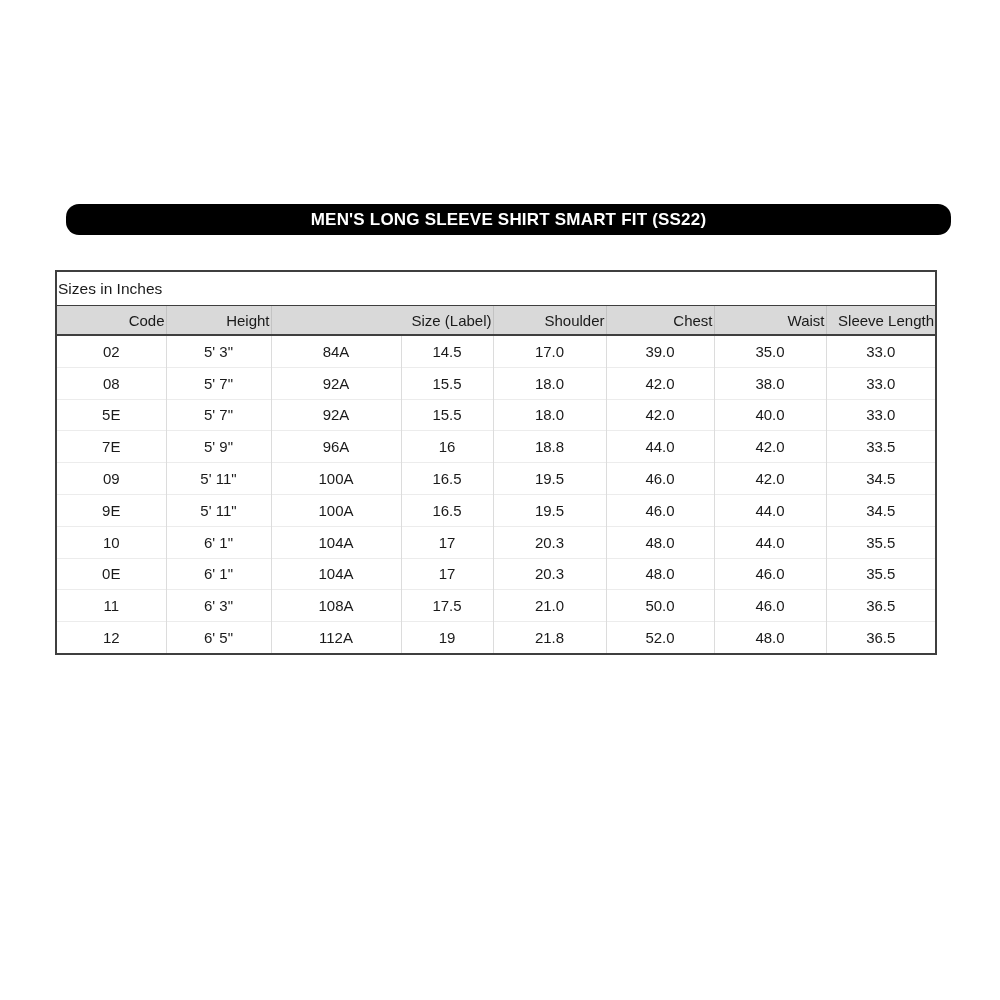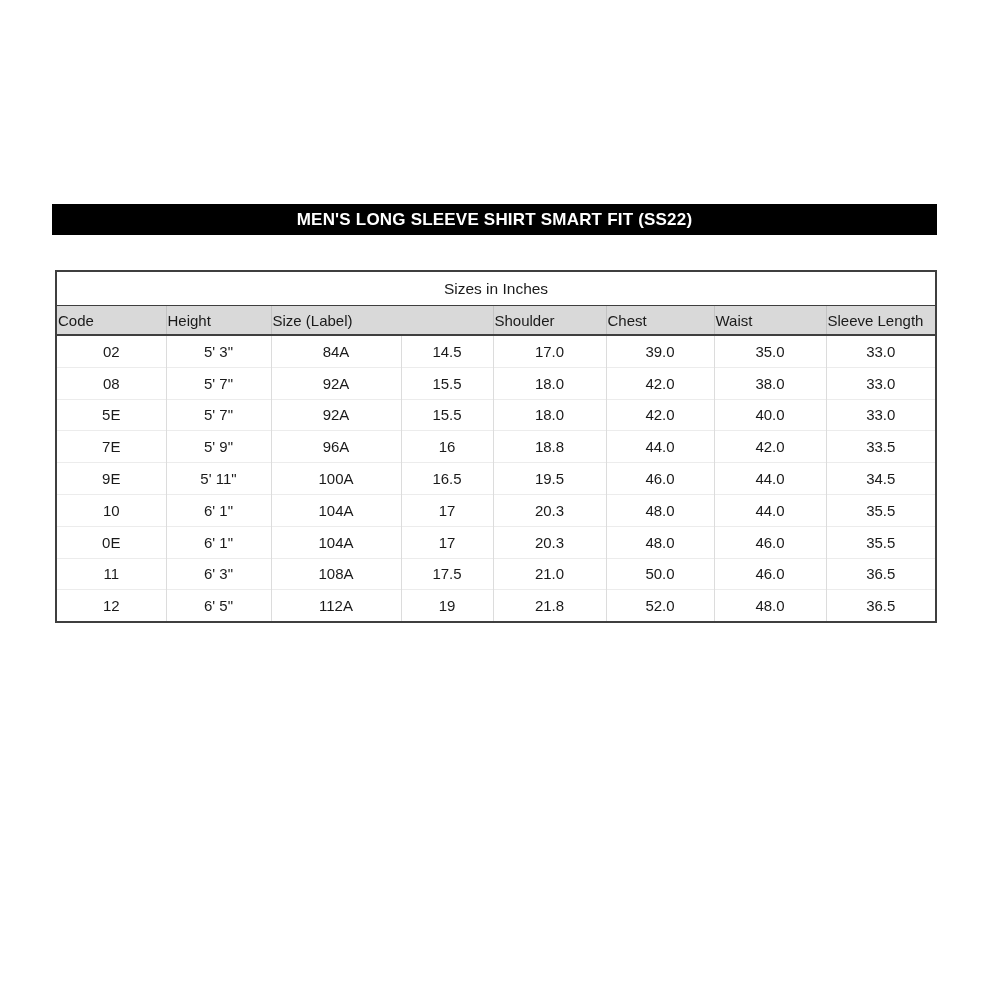--- a/index.html
+++ b/index.html
@@ -12,58 +12,59 @@
   }
   .page {
     position: relative;
     width: 1000px;
     height: 1000px;
     background: #ffffff;
     overflow: hidden;
   }
   .banner {
     position: absolute;
-    left: 52px;
+    left: 66px;
     top: 204px;
     width: 885px;
     height: 31px;
     background: #000000;
     color: #ffffff;
     display: flex;
     align-items: center;
     justify-content: center;
     font-size: 17px;
     font-weight: bold;
     letter-spacing: 0.2px;
+    border-radius: 13px;
   }
   table.size-chart {
     position: absolute;
     left: 55px;
     top: 270px;
     width: 880px;
     border-collapse: collapse;
     table-layout: fixed;
     border: 2px solid #3f3f3f;
     font-size: 15px;
     color: #1a1a1a;
   }
   tr.caption-row th {
     height: 31px;
     background: #ffffff;
     font-weight: normal;
     font-size: 15.5px;
-    text-align: center;
+    text-align: left;
     border-bottom: 1px solid #3f3f3f;
   }
   tr.header-row th {
     height: 26px;
     background: #d9d9d9;
     font-weight: normal;
     font-size: 15px;
-    text-align: left;
+    text-align: right;
     border-bottom: 2px solid #3f3f3f;
     border-left: 1px solid #c3c3c3;
   }
   tr.header-row th:first-child {
     border-left: none;
   }
   tbody td {
     height: 28.8px;
     text-align: center;
     vertical-align: middle;
@@ -143,20 +144,30 @@
           <td>7E</td>
           <td>5' 9"</td>
           <td>96A</td>
           <td>16</td>
           <td>18.8</td>
           <td>44.0</td>
           <td>42.0</td>
           <td>33.5</td>
         </tr>
         <tr>
+          <td>09</td>
+          <td>5' 11"</td>
+          <td>100A</td>
+          <td>16.5</td>
+          <td>19.5</td>
+          <td>46.0</td>
+          <td>42.0</td>
+          <td>34.5</td>
+        </tr>
+        <tr>
           <td>9E</td>
           <td>5' 11"</td>
           <td>100A</td>
           <td>16.5</td>
           <td>19.5</td>
           <td>46.0</td>
           <td>44.0</td>
           <td>34.5</td>
         </tr>
         <tr>

